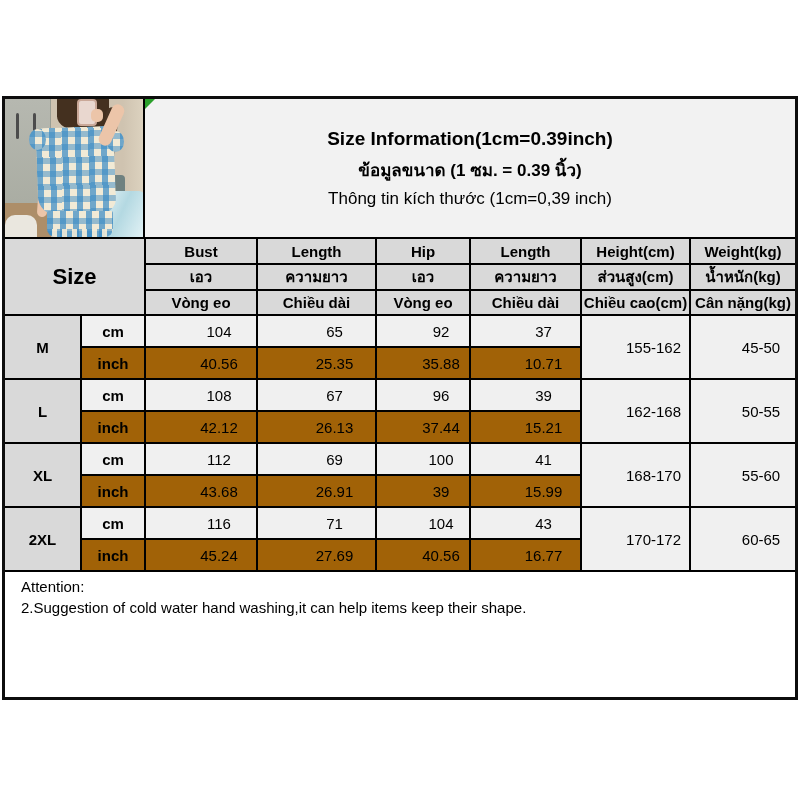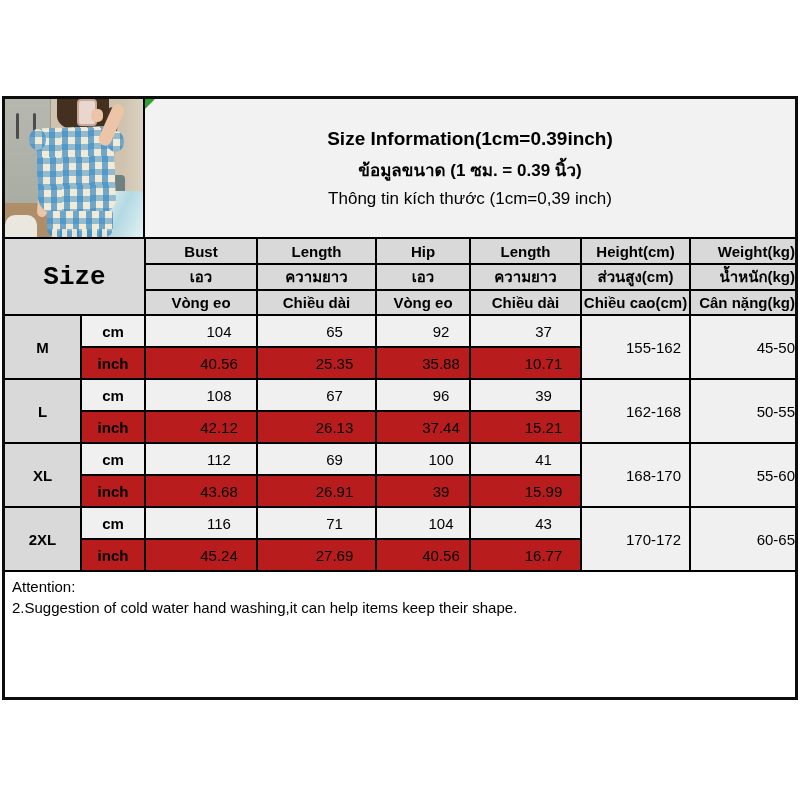--- a/index.html
+++ b/index.html
@@ -55,29 +55,29 @@
 
   
   table { width:100%; border-collapse:collapse; table-layout:fixed; flex:0 0 auto; }
   th, td { border:2px solid #000; text-align:center; vertical-align:middle;
            font-size:15px; overflow:hidden; white-space:nowrap; }
   th { font-weight:bold; }
   td { font-weight:normal;padding-left:36px; }
   tr.hr { height:25px; }
   tr.dr { height:32px; }
   .hdr { background:#d9d9d9; }
-  .size-head { background:#d9d9d9; font-size:26px; font-weight:bold;font-family:Liberation Mono, monospace; }
+  .size-head { background:#d9d9d9; font-size:22px; font-weight:bold; }
   .size-cell { background:#d9d9d9; font-weight:bold; }
   .cm-band { background:#f0f0f0; }
-  .inch-band { background:#b91c1c; }
+  .inch-band { background:#a16207; }
   .range { background:#f0f0f0; }
-  .bl0 { border-left:0; } .br0 { border-right:0;text-align:right; } .bt0 { border-top:0; }
-
-  
-  .attention { flex:1; background:#fff; padding:4px 5px 0 7px; font-size:15px; line-height:21px; }
+  .bl0 { border-left:0; } .br0 { border-right:0; } .bt0 { border-top:0; }
+
+  
+  .attention { flex:1; background:#fff; padding:4px 5px 0 16px; font-size:15px; line-height:21px; }
   .attention p { margin:0; }
 </style>
 </head>
 <body>
 
 <div class="sheet">
   <div class="box">
 
     <div class="top-row">
       <div class="photo">

